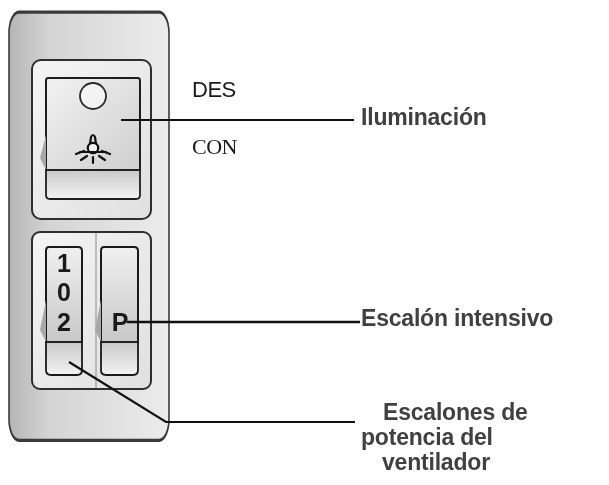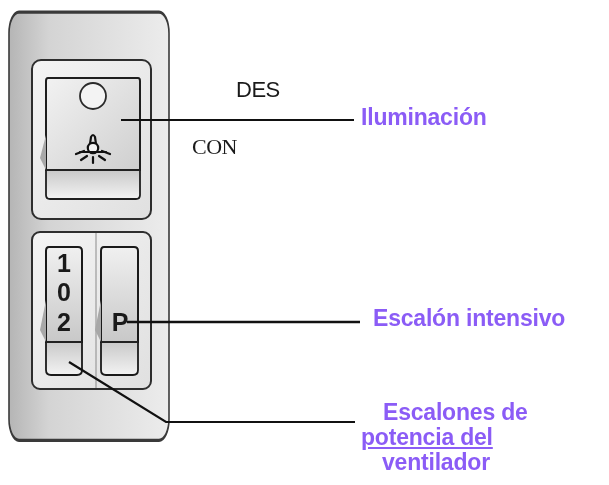--- a/index.html
+++ b/index.html
@@ -1,21 +1,21 @@
 <!DOCTYPE html>
 <html><head>
 <meta charset="utf-8">
 <style>
   html, body { margin: 0; padding: 0; background: #ffffff; }
   body { width: 609px; height: 485px; position: relative; overflow: hidden;
          font-family: "Liberation Sans", sans-serif; color: #111; }
   #diagram { position: absolute; left: 0; top: 0; }
   .label { position: absolute; white-space: nowrap; }
   .state { font-size: 22px; color: #1a1a1a; font-weight: 400; letter-spacing: -0.5px; }
-  .callout { font-size: 23px; font-weight: 700; color: #8b5cf6; letter-spacing: -0.2px; line-height: 24px; }
+  .callout { font-size: 23px; font-weight: 700; color: #404040; letter-spacing: -0.2px; line-height: 24px; }
   .key-glyph { position: absolute; font-weight: 700; color: #1a1a1a; font-size: 25px; line-height: 25px; text-align: center; }
 </style>
 </head>
 <body>
 
 <svg id="diagram" width="609" height="485" viewBox="0 0 609 485">
   <defs>
     <linearGradient id="gPanel" x1="0" y1="0" x2="1" y2="0">
       <stop offset="0" stop-color="#b5b5b5"></stop>
       <stop offset="0.25" stop-color="#d4d4d4"></stop>
@@ -99,20 +99,20 @@
     <line x1="127" y1="322" x2="360" y2="322" stroke-width="2.6"></line>
     <polyline points="69,362 166,422 355,422" stroke-width="2.2"></polyline>
   </g>
 </svg>
 
 <div class="key-glyph" style="left:52px; top:251px; width:24px;">1</div>
 <div class="key-glyph" style="left:52px; top:280px; width:24px;">0</div>
 <div class="key-glyph" style="left:52px; top:310px; width:24px;">2</div>
 <div class="key-glyph" style="left:107px; top:310px; width:26px;">P</div>
 
-<div class="label state" style="left:192px; top:77px;margin-left:44px;">DES</div>
+<div class="label state" style="left:192px; top:77px;">DES</div>
 <div class="label state" style="left:192px; top:134px;font-family:Liberation Serif, serif;">CON</div>
 
 <div class="label callout" style="left:361px; top:105px;">Iluminación</div>
-<div class="label callout" style="left:361px; top:306px;margin-left:12px;">Escalón intensivo</div>
+<div class="label callout" style="left:361px; top:306px;">Escalón intensivo</div>
 <div class="label callout" style="left:383px; top:400px;">Escalones de</div>
-<div class="label callout" style="left:361px; top:425px;text-decoration:underline;">potencia del</div>
+<div class="label callout" style="left:361px; top:425px;">potencia del</div>
 <div class="label callout" style="left:361px; top:450px;margin-left:21px;">ventilador</div>
 
 </body></html>

